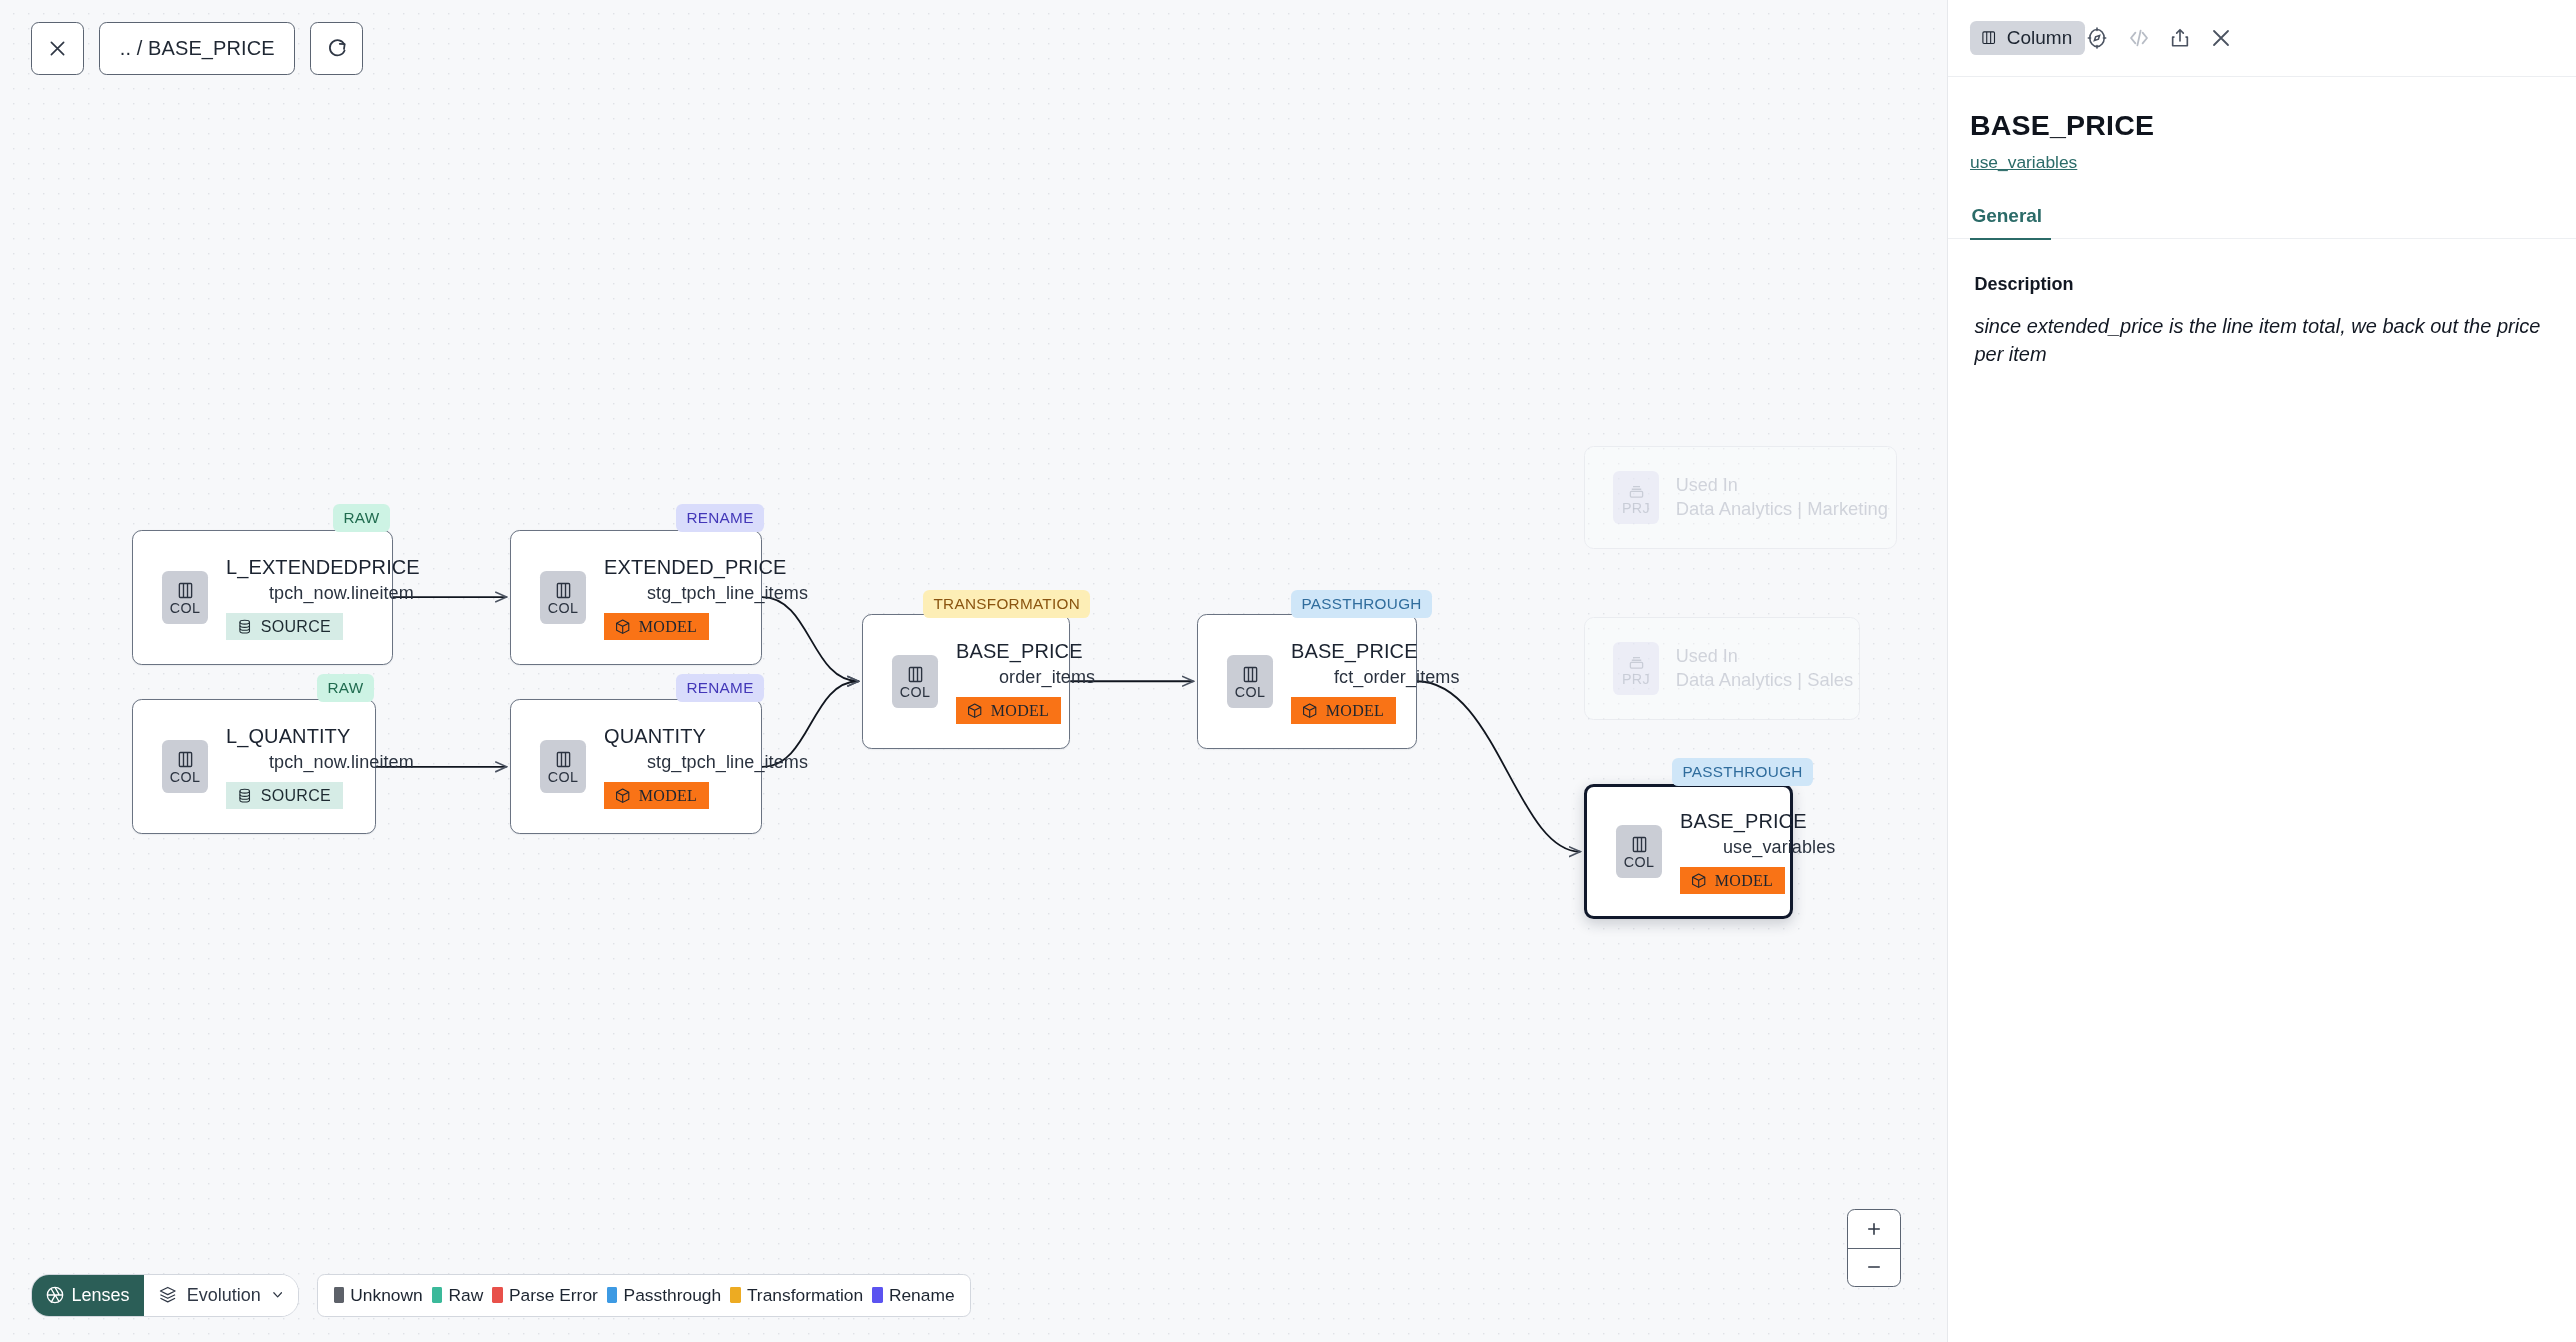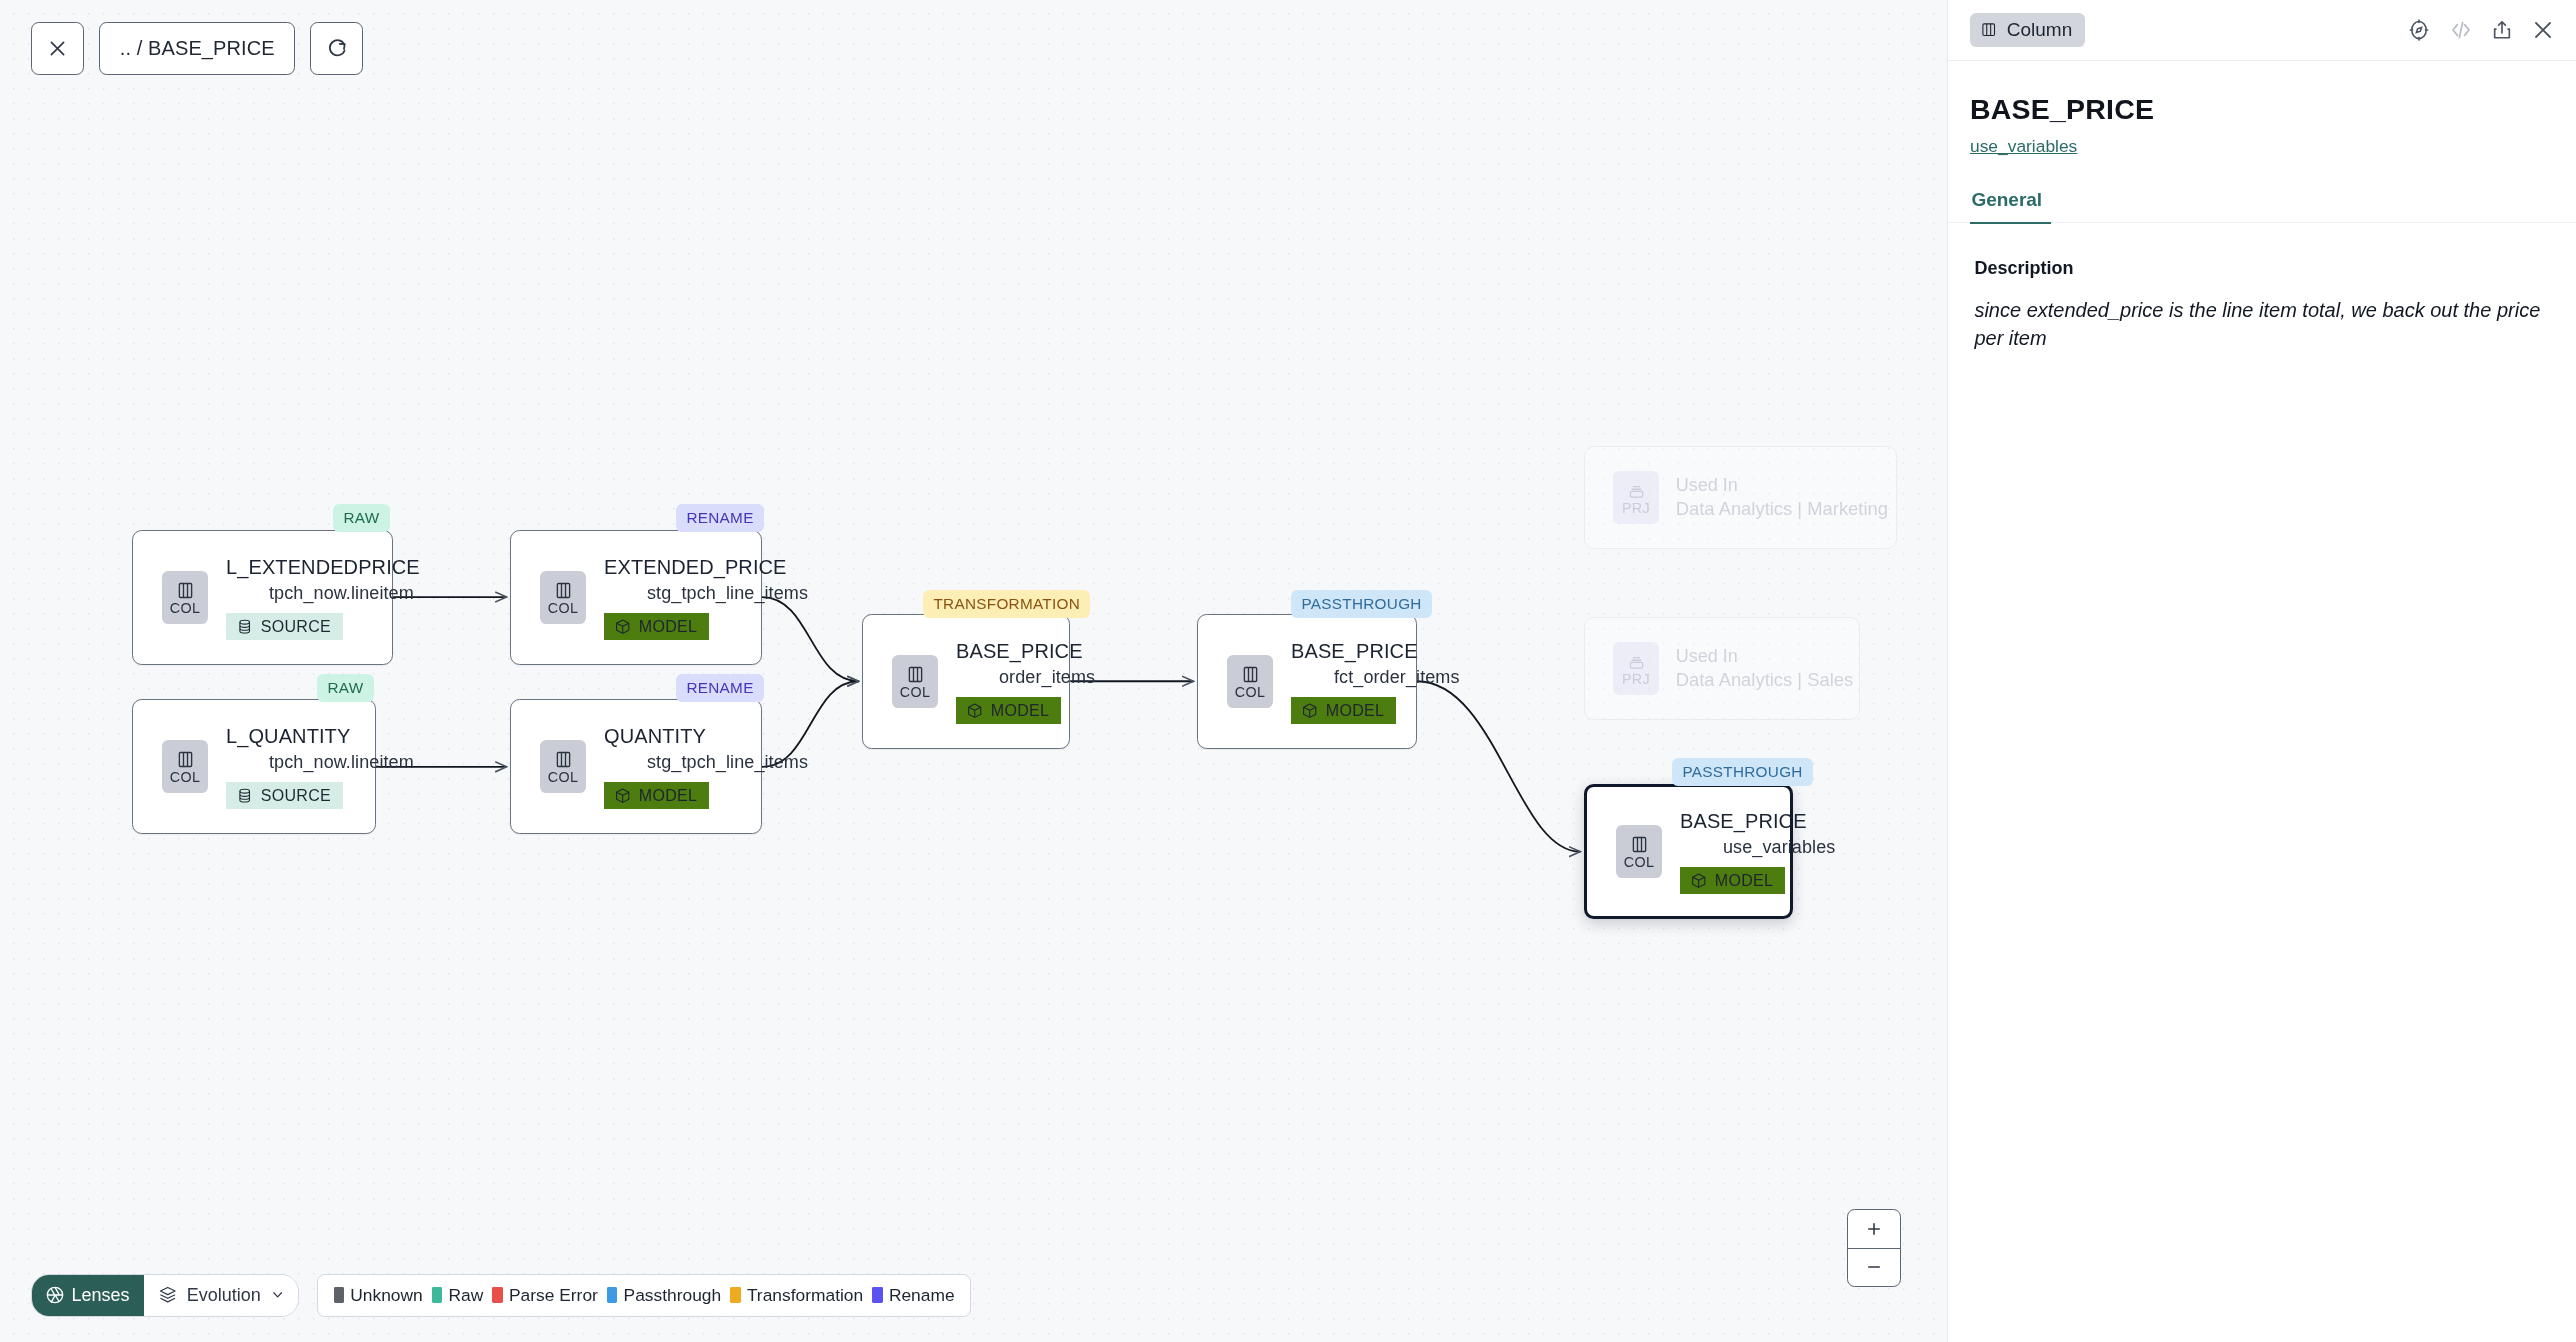--- a/index.html
+++ b/index.html
@@ -49,21 +49,21 @@
   }
   .node-icon .lbl { font-size: 14.3px; color: #2b3340; letter-spacing: 0.3px; line-height: 1; }
   .node-body { display: flex; flex-direction: column; align-items: flex-start; gap: 2.1px; }
   .node-title { font-size: 20px; color: #1b2330; letter-spacing: 0.1px; line-height: 1.25; }
   .node-sub { font-size: 18px; color: #2a323f; letter-spacing: 0.1px; line-height: 1.3; margin-left: 43px; }
   .node-badge {
     margin-top: 5.6px; display: inline-flex; align-items: flex-end; gap: 7.7px;
     padding: 4.2px 12px 4.2px 9.7px; border-radius: 0; font-size: 16px; letter-spacing: 0.3px;
   }
   .badge-source { background: #d6ece6; color: #1d2a31; }
-  .badge-model  { background: #4d7c0f; color: #1d2530; }
+  .badge-model  { background: #f97316; color: #1d2530; font-family: Liberation Serif, serif; }
 
   
   .chip {
     position: absolute; border-radius: 6.3px; padding: 4.9px 10.4px;
     font-size: 15.3px; letter-spacing: 0.3px; z-index: 8; white-space: nowrap;
   }
   .chip-raw   { background: #cdf3e4; color: #206b4f; }
   .chip-ren   { background: #d9dcfb; color: #4237b8; }
   .chip-trans { background: #fdeeb6; color: #8a5410; }
   .chip-pass  { background: #cfe6f8; color: #2f6c9c; }
@@ -109,21 +109,21 @@
   }
   .lg-item { display: flex; align-items: center; gap: 6.3px; font-size: 17.4px; color: #1d2531; cursor: pointer; }
   .lg-sw { width: 10.4px; height: 16px; border-radius: 1.4px; flex: none; }
 
   
   #panel {
     position: absolute; left: 1947px; top: 0; width: 629px; height: 1343px;
     background: #ffffff; border-left: 1px solid #e6e8ec;
   }
   .p-head {
-    height: 61px; display: flex; align-items: center; justify-content: space-between;
+    height: 77px; display: flex; align-items: center; justify-content: flex-start;
     padding: 0 21px 0 22px; border-bottom: 1px solid #eceef1;
   }
   .p-kind {
     display: inline-flex; align-items: center; gap: 9px; background: #d2d5dc;
     border-radius: 6.3px; padding: 5.6px 12.5px 5.6px 10.4px; font-size: 19px; color: #1d2531; cursor: pointer;
   }
   .p-acts { display: flex; align-items: center; gap: 18px; }
   .p-acts .ic { cursor: pointer; display: flex; }
   .p-title { font-size: 28.5px; color: #0f141d; font-weight: bold; padding: 32px 22px 0 22px; letter-spacing: 0.2px; }
   .p-link {

